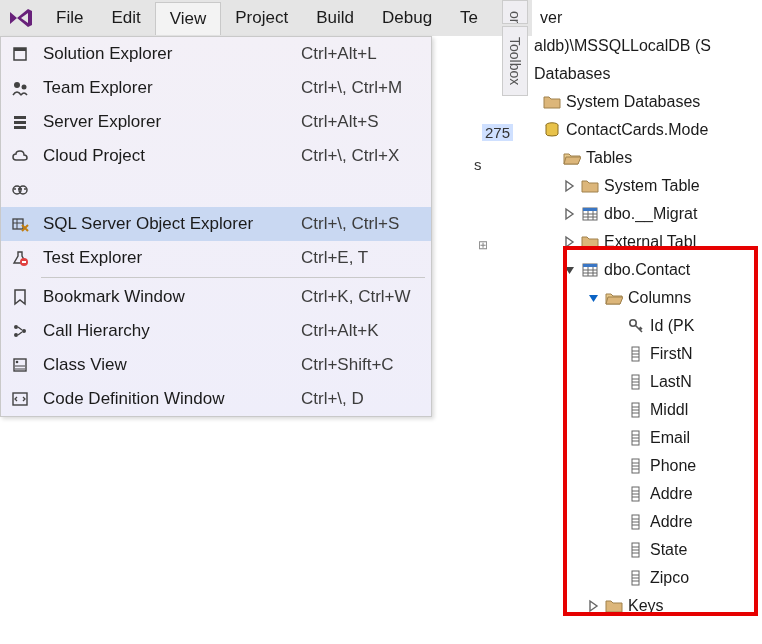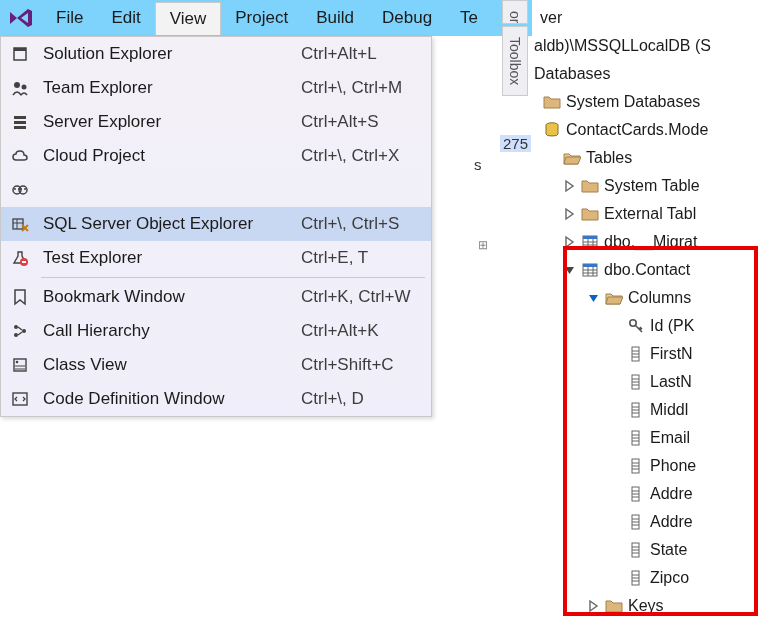--- a/index.html
+++ b/index.html
@@ -1,19 +1,19 @@
 <!DOCTYPE html>
 <html><head>
 <meta charset="utf-8">
 <style>
   * { box-sizing: border-box; margin: 0; padding: 0; font-family: "Segoe UI", Arial, sans-serif; }
   body { width: 762px; height: 644px; overflow: hidden; background: #fff; position: relative; font-size: 16px; }
   
   
-  .menubar { display: flex; align-items: center; height: 36px; background: #7dd3fc; padding: 0 6px; gap: 0; }
+  .menubar { display: flex; align-items: center; height: 36px; background: #e5e5e5; padding: 0 6px; gap: 0; }
   .vs-logo { width: 30px; height: 30px; display: flex; align-items: center; justify-content: center; margin-right: 6px; }
   .menu-top { padding: 6px 14px; color: #1b1b1b; cursor: default; font-size: 17px; }
   .menu-top.open { background: #f3f3f3; border: 1px solid #c9c9c9; border-bottom: none; }
   
   
   .dropdown { position: absolute; left: 0; top: 36px; width: 432px; background: linear-gradient(#f3f0f7,#efeefa); border: 1px solid #c9c9c9; box-shadow: 2px 2px 4px rgba(0,0,0,0.15); }
   .dd-item { display: flex; align-items: center; height: 34px; padding: 0 10px 0 6px; gap: 10px; }
   .dd-item.highlight { background: #c9d8f2; }
   .dd-icon { width: 26px; height: 26px; display: flex; align-items: center; justify-content: center; flex-shrink: 0; }
   .dd-label { flex: 1; color: #1b1b1b; font-size: 17px; white-space: nowrap; }
@@ -138,21 +138,21 @@
       </g>
     <g id="tw-open">
         <path d="M2 4 L11 4 L6.5 11 Z" fill="#444"></path>
       </g>
     <g id="tw-open-blue">
         <path d="M2 4 L11 4 L6.5 11 Z" fill="#0a63c4"></path>
       </g>
   </defs>
 </svg>
 
-<div class="bg-frag" style="left:500px; top:124px; background:#cfe0ff; padding:0 3px;margin-top:11px;">275</div>
+<div class="bg-frag" style="left:482px; top:124px; background:#cfe0ff; padding:0 3px;">275</div>
 <div class="bg-frag" style="left:474px; top:156px;">s</div>
 <div class="bg-frag" style="left:478px; top:238px; font-size:12px; color:#888;">⊞</div>
 
 <div class="menubar">
   <span class="vs-logo">
     <svg width="26" height="22">
         <use href="#i-vs-logo"></use>
       </svg>
   </span>
   <span class="menu-top">File</span>
@@ -336,39 +336,39 @@
 
     <div class="tree-row">
       <span class="ind" style="width:24px"></span>
       <span class="twisty">
           <svg width="12" height="14">
             <use href="#tw-closed"></use>
           </svg>
         </span>
       <span class="node-icon">
           <svg width="18" height="18">
-            <use href="#i-folder"></use>
-          </svg>
-        </span>
-      <span>External Tabl</span>
+            <use href="#i-table"></use>
+          </svg>
+        </span>
+      <span>dbo.__Migrat</span>
     </div>
 
     <div class="tree-row">
       <span class="ind" style="width:24px"></span>
       <span class="twisty">
           <svg width="12" height="14">
             <use href="#tw-closed"></use>
           </svg>
         </span>
       <span class="node-icon">
           <svg width="18" height="18">
-            <use href="#i-table"></use>
-          </svg>
-        </span>
-      <span>dbo.__Migrat</span>
+            <use href="#i-folder"></use>
+          </svg>
+        </span>
+      <span>External Tabl</span>
     </div>
 
     <div class="tree-row">
       <span class="ind" style="width:24px"></span>
       <span class="twisty">
           <svg width="12" height="14">
             <use href="#tw-open"></use>
           </svg>
         </span>
       <span class="node-icon">

